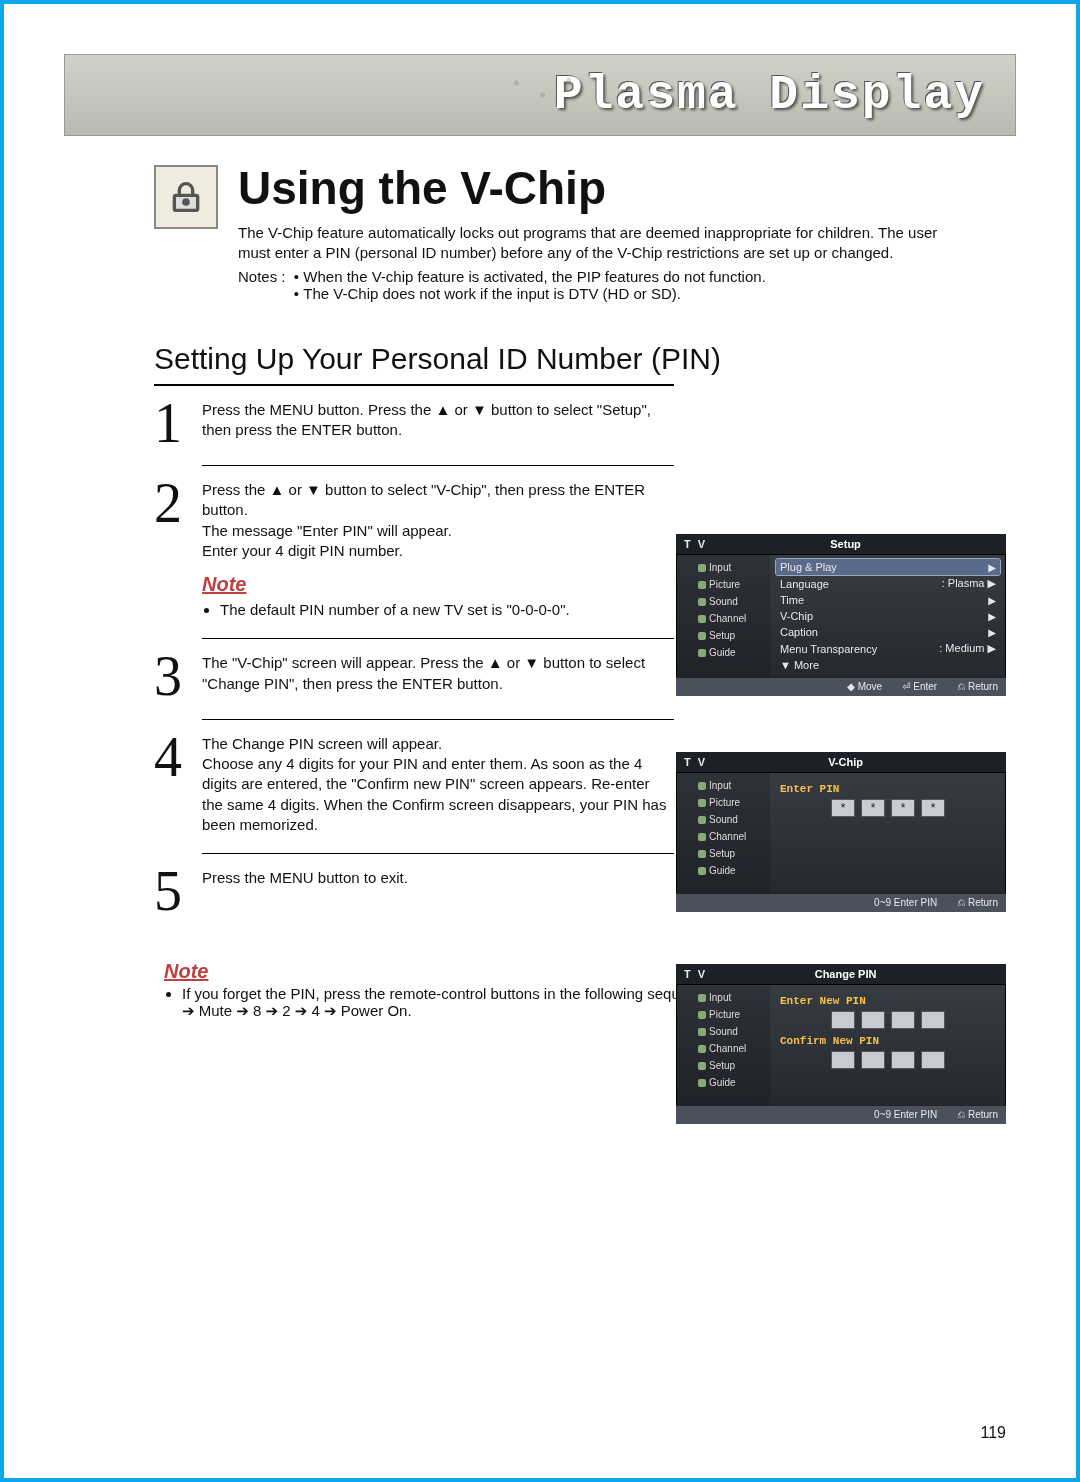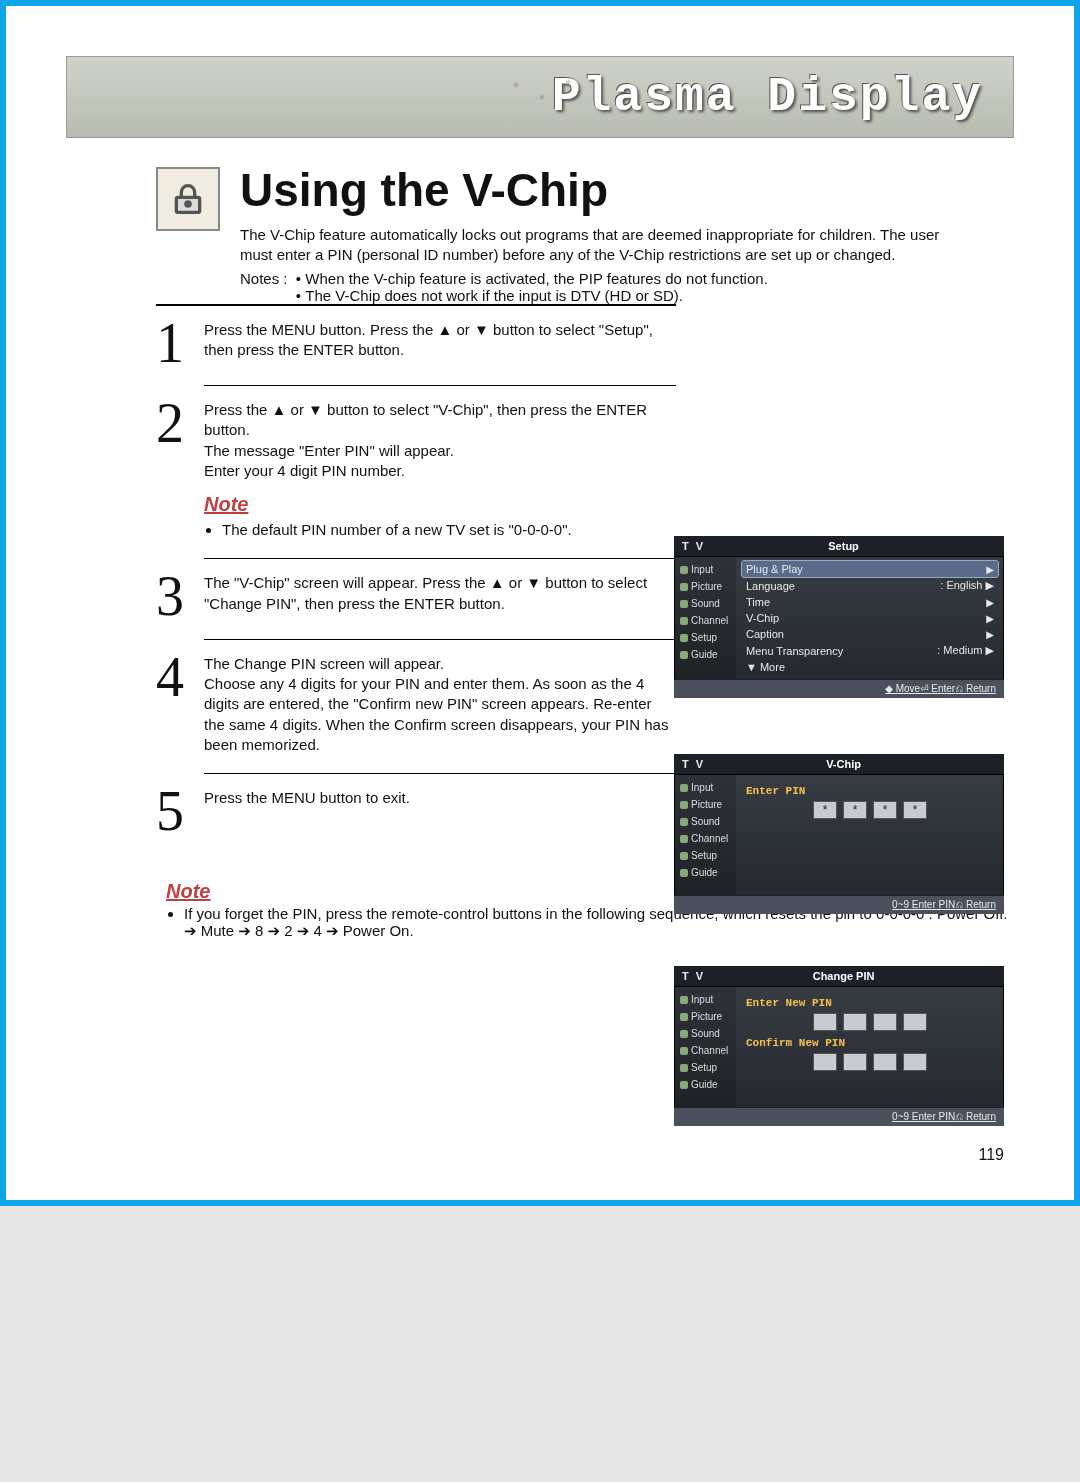--- a/index.html
+++ b/index.html
@@ -1,16 +1,16 @@
 <!DOCTYPE html>
 <html><head>
 <meta charset="utf-8">
 <style>
   body { margin:0; padding:0; background:#e8e8e8; font-family:Arial,Helvetica,sans-serif; color:#111; }
-  .page { width:1080px; height:1206px; margin:0 auto; background:#fff; position:relative; box-sizing:border-box; padding:50px 60px 40px 60px; border:6px solid #0ea5e9;}
+  .page { width:1080px; height:1482px; margin:0 auto; background:#fff; position:relative; box-sizing:border-box; padding:50px 60px 40px 60px; border:4px solid #0ea5e9;}
   
   .banner { height:80px; background:linear-gradient(#cfd2c8,#b8bcb0); position:relative; border:1px solid #999; margin-bottom:25px; display:flex; align-items:center; justify-content:flex-end; padding-right:30px;}
   .banner::before { content:""; position:absolute; left:20%; top:10px; width:55%; height:60px;
      background:
        radial-gradient(circle 4px at 50% 30%, #666 2px, transparent 3px),
        radial-gradient(circle 4px at 55% 50%, #666 2px, transparent 3px),
        radial-gradient(circle 4px at 60% 25%, #666 2px, transparent 3px);
      opacity:.25;}
   .banner-title { font-family:"Courier New",monospace; font-size:48px; font-weight:bold; color:#fff; text-shadow:2px 2px 3px rgba(0,0,0,.6),-1px -1px 0 #555; letter-spacing:2px;}
   
@@ -28,28 +28,28 @@
   .step-body { font-size:15px; line-height:1.35;}
   .step-sep { border:none; border-top:1.5px solid #000; margin:4px 0 0 138px; width:472px;}
   .note-label { color:#c04040; text-decoration:underline; font-style:italic; font-weight:bold; font-size:20px; margin:10px 0 2px 0; display:block;}
   ul.notelist { margin:2px 0 0 0; padding-left:18px; font-size:15px;}
   
   .osd { position:absolute; right:70px; width:330px; background:linear-gradient(#3a3f46,#22262c); border-radius:4px; font-size:11px; color:#e8e8e8; font-family:Arial,sans-serif; box-shadow:0 0 0 1px #000 inset;}
   .osd-head { display:flex; align-items:center; height:20px; background:#1d2026; border-bottom:1px solid #000;}
   .osd-head .tv { padding:0 8px; font-weight:bold; letter-spacing:2px; font-size:11px;}
   .osd-head .title { margin-left:auto; margin-right:auto; font-weight:bold; color:#fff;}
   .osd-body { display:flex; min-height:120px;}
-  .osd-side { width:62px; background:rgba(0,0,0,.15); padding:4px 0;}
+  .osd-side { width:62px; background:rgba(0,0,0,.15); padding:4px 16px;}
   .osd-side div { padding:3px 4px 3px 6px; font-size:10px; color:#ddd; display:flex; align-items:center; gap:3px;}
   .osd-side .dot{ width:8px; height:8px; background:#8a7; border-radius:2px; flex:none;}
   .osd-main { flex:1; padding:4px 6px;}
   .osd-row { display:flex; align-items:center; justify-content:space-between; padding:2px 4px; border-radius:2px;}
   .osd-row.sel { background:#5a6a8a; outline:1px solid #9ab;}
   .osd-row .arrow { font-size:10px;}
-  .osd-foot { display:flex; gap:0; justify-content:flex-end; padding:3px 8px; background:#4a515c; border-top:1px solid #222; font-size:10px;text-decoration:underline;}
+  .osd-foot { display:flex; gap:20px; justify-content:flex-end; padding:3px 8px; background:#4a515c; border-top:1px solid #222; font-size:10px;}
   .pinboxes { display:flex; gap:6px; justify-content:center; margin:4px 0;}
   .pinboxes i { width:22px; height:16px; background:#c8cbd2; border:1px solid #555; display:inline-flex; align-items:center; justify-content:center; font-style:normal; font-size:12px; color:#222;}
   .pinlabel { font-weight:bold; font-size:11px; color:#f7c04a; margin:6px 0 2px 4px;font-family:Liberation Mono, monospace;}
   
   .footnote { margin:30px 0 0 100px; font-size:15px; max-width:870px;}
   .pagenum { position:absolute; bottom:36px; right:70px; font-size:16px;}
 </style>
 </head>
 <body>
 
@@ -72,20 +72,21 @@
       <p class="intro">The V-Chip feature automatically locks out programs that are deemed inappropriate for children. The user must enter a PIN (personal ID number) before any of the V-Chip restrictions are set up or changed.</p>
       <div class="notes-line">
         <span>Notes :</span>
         &nbsp;•&nbsp;<span>When the V-chip feature is activated, the PIP features do not function.</span><br>
         <span style="visibility:hidden">Notes :</span>
         &nbsp;•&nbsp;<span>The V-Chip does not work if the input is DTV (HD or SD).</span>
       </div>
     </div>
   </div>
 
+  <h2>Setting Up Your Personal ID Number (PIN)</h2>
   <hr class="rule">
 
   <div class="step">
     <div class="step-num">1</div>
     <div class="step-body">Press the MENU button. Press the ▲ or ▼ button to select "Setup", then press the ENTER button.</div>
   </div>
   <hr class="step-sep">
 
   <div class="step">
     <div class="step-num">2</div>
@@ -161,21 +162,21 @@
             <span>Guide</span>
           </div>
       </div>
       <div class="osd-main">
         <div class="osd-row sel">
             <span>Plug &amp; Play</span>
             <span class="arrow">▶</span>
           </div>
         <div class="osd-row">
             <span>Language</span>
-            <span><span>: English</span> ▶</span>
+            <span><span>: Plasma</span> ▶</span>
           </div>
         <div class="osd-row">
             <span>Time</span>
             <span class="arrow">▶</span>
           </div>
         <div class="osd-row">
             <span>V-Chip</span>
             <span class="arrow">▶</span>
           </div>
         <div class="osd-row">

